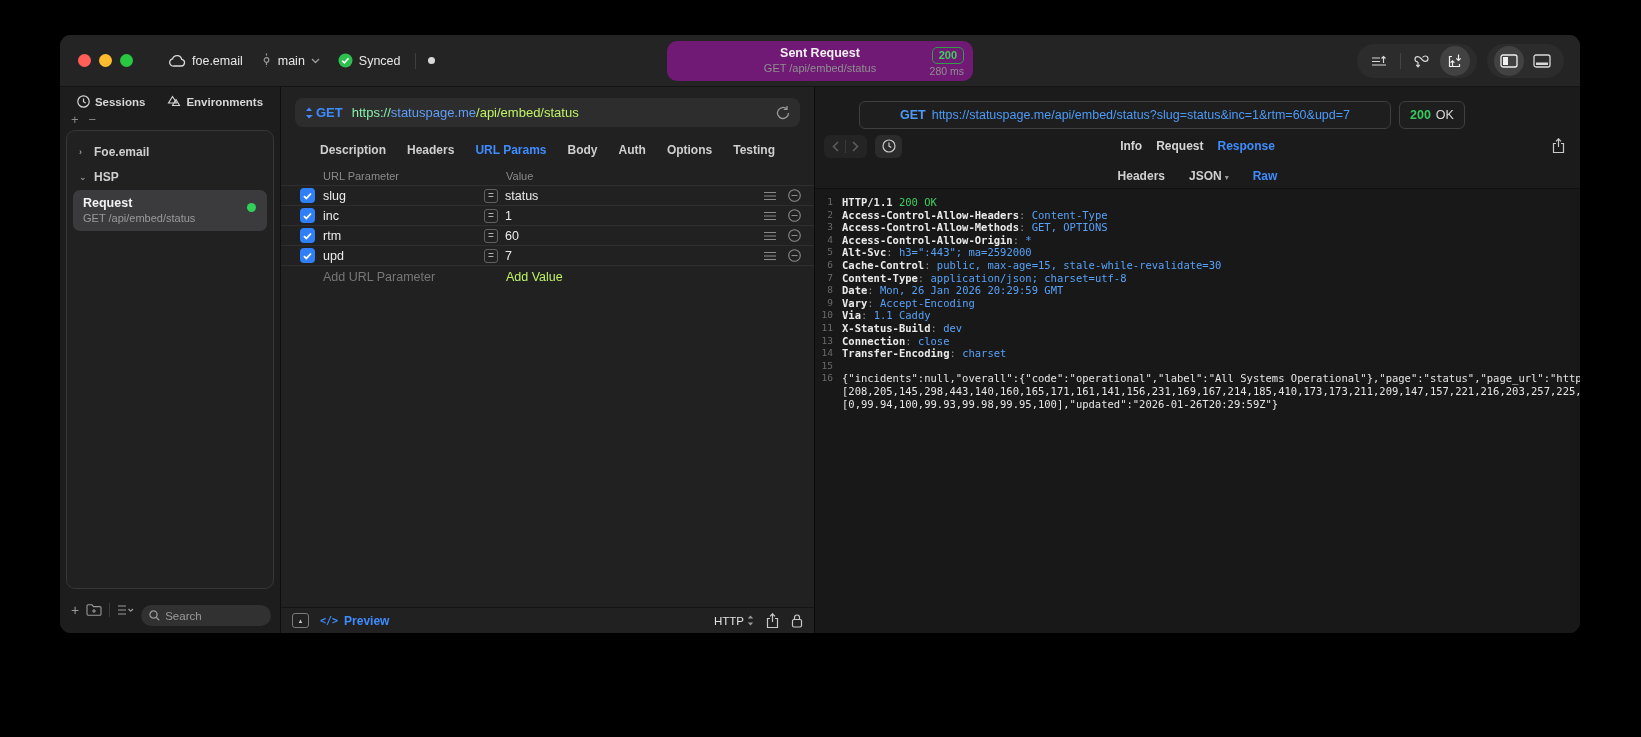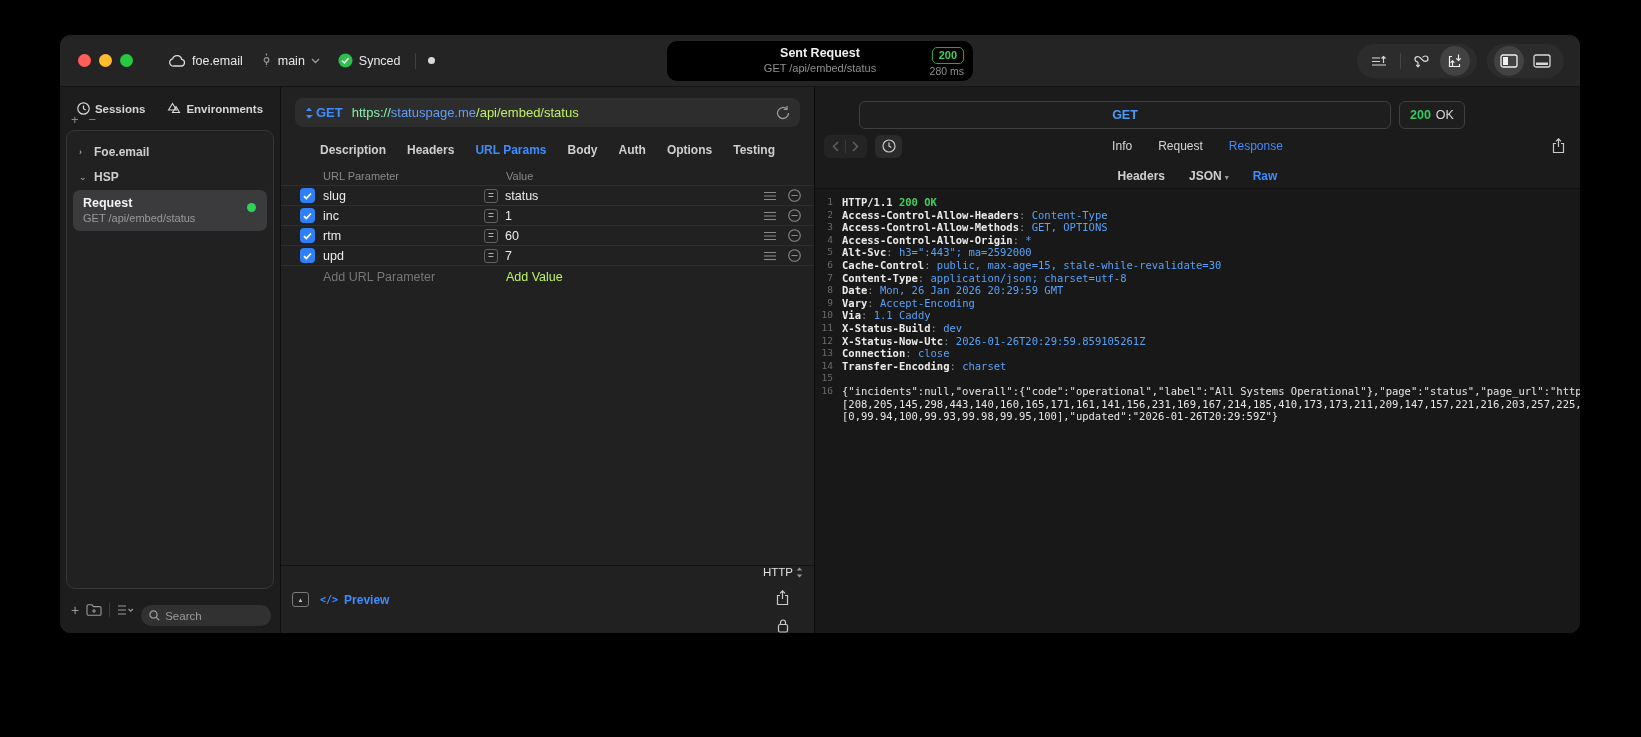--- a/index.html
+++ b/index.html
@@ -14,39 +14,39 @@
   .lights { display:flex; gap:8px; margin-left:18px; }
   .light { width:13px; height:13px; border-radius:50%; }
   .light.red { background:#ff5f57; } .light.yellow { background:#febc2e; } .light.green { background:#28c840; }
   .tb-group { display:flex; align-items:center; gap:6px; color:#e8e8e8; font-size:12.5px; }
   .ws { margin-left:36px; font-weight:500; }
   .branch { margin-left:18px; }
   .synced { margin-left:18px; }
   .tb-divider { width:1px; height:16px; background:#3f3f3f; margin:0 12px 0 14px; }
   .tb-dot { width:7px; height:7px; border-radius:50%; background:#d9d9d9; }
   .center-pill { position:absolute; left:50%; top:6px; transform:translateX(-50%); width:306px; height:40px;
-                 background:#000000; border-radius:10px; }
+                 background:#701a75; border-radius:10px; }
   .cp-title { position:absolute; left:0; right:0; top:5px; text-align:center; color:#f0f0f0; font-size:12.5px; font-weight:700; }
   .cp-sub { position:absolute; left:0; right:0; top:21px; text-align:center; color:#8f8f8f; font-size:11px; }
   .cp-status { position:absolute; right:9px; top:4px; text-align:right; }
   .cp-badge { display:inline-block; border:1px solid #2f9e44; color:#3ecf5e; font-size:11px; font-weight:600;
               border-radius:5px; padding:0 6px; line-height:15px; }
   .cp-ms { color:#8f8f8f; font-size:10.5px; margin-top:1px; }
   .tb-right { position:absolute; right:16px; top:9px; display:flex; gap:10px; }
   .btn-pill { display:flex; align-items:center; background:#2c2c2c; border-radius:17px; height:34px; padding:0 7px; gap:3px; }
   .icon-btn { width:30px; height:30px; border-radius:50%; display:flex; align-items:center; justify-content:center; color:#d8d8d8; }
   .icon-btn.hl { background:#424242; }
   .pill-div { width:1px; height:16px; background:#454545; margin:0 3px; }
 
   
   .main { flex:1; display:flex; min-height:0; }
 
   
   .sidebar { flex:0 0 221px; background:#1d1d1d; border-right:1px solid #0e0e0e; display:flex; flex-direction:column; }
-  .sb-tabs { flex:0 0 28px; display:flex; align-items:flex-end; justify-content:center; gap:22px; padding-top:8px; }
+  .sb-tabs { flex:0 0 28px; display:flex; align-items:flex-start; justify-content:center; gap:22px; padding-top:8px; }
   .sb-tab { display:flex; align-items:center; gap:5px; color:#d6d6d6; font-size:11.5px; font-weight:600; }
   .sb-plusminus { flex:0 0 13px; display:flex; gap:10px; padding-left:11px; color:#8a8a8a; font-size:13px; line-height:10px; }
   .sb-panel { flex:1; margin:2px 6px 4px 6px; border:1px solid #373737; border-radius:9px; background:#212121; padding:8px 4px; overflow:hidden; }
   .tree-row { height:25px; display:flex; align-items:center; gap:7px; padding:0 8px; color:#cfcfcf; font-size:12px; font-weight:600; }
   .chev { color:#9a9a9a; font-size:9px; width:8px; display:inline-block; }
   .req-item { margin:1px 2px; background:#3b3b3d; border-radius:7px; padding:6px 10px 7px; position:relative; }
   .req-item .t { color:#f2f2f2; font-size:12.5px; font-weight:700; }
   .req-item .s { color:#9a9a9a; font-size:11px; margin-top:2px; }
   .green-dot { position:absolute; right:11px; top:13px; width:9px; height:9px; border-radius:50%; background:#30d158; }
   .sb-footer { flex:0 0 30px; display:flex; align-items:center; gap:7px; padding:0 9px 7px 11px; color:#9a9a9a; }
@@ -74,54 +74,54 @@
             display:flex; align-items:center; justify-content:center; line-height:1; }
   .checkbox { width:15px; height:15px; border-radius:4px; background:#2f7ff7; display:flex; align-items:center; justify-content:center; color:#fff; }
   .row-ic { color:#8a8a8a; display:flex; justify-content:center; }
   .addrow { border-bottom:none; color:#777; height:22px; }
   .addrow .av { padding-left:22px; color:#bef264; }
   .req-footer { margin-top:auto; flex:0 0 26px; border-top:1px solid #141414; display:flex; align-items:center; padding:0 11px; gap:11px; }
   .panelup { width:17px; height:15px; border:1px solid #7a7a7a; border-radius:3px; color:#c9c9c9; font-size:6px;
              display:flex; align-items:center; justify-content:center; }
   .preview { display:flex; align-items:center; gap:6px; color:#3f8cff; font-size:12px; font-weight:600; }
   .code-glyph { font-family:"DejaVu Sans Mono",monospace; font-size:10px; font-weight:bold; }
-  .rf-right { margin-left:auto; display:flex; align-items:center; gap:12px; color:#c9c9c9;flex-direction:column; }
+  .rf-right { margin-left:auto; display:flex; align-items:center; gap:12px; color:#c9c9c9; }
   .http-sel { display:flex; align-items:center; gap:3px; color:#e0e0e0; font-size:11.5px; }
 
   
   .resp-panel { flex:1; background:#1b1b1b; display:flex; flex-direction:column; min-width:0; }
   .resp-top { flex:0 0 42px; display:flex; align-items:flex-start; gap:8px; padding:14px 0 0 44px; }
   .resp-url { width:532px; height:28px; border:1px solid #3f3f3f; border-radius:6px; background:#1e1e1e;
               display:flex; align-items:center; justify-content:center; gap:6px; font-size:12.5px; color:#4d9bf8; white-space:nowrap; overflow:hidden; }
   .resp-url .m { font-weight:700; }
   .resp-status { height:28px; border:1px solid #3f3f3f; border-radius:6px; background:#1e1e1e; padding:0 10px;
                  display:flex; align-items:center; gap:5px; font-size:12.5px; }
   .resp-status .code { color:#38c95c; font-weight:700; }
   .resp-status .ok { color:#d8d8d8; }
   .resp-nav { flex:0 0 34px; display:flex; align-items:center; padding:0 15px 0 9px; position:relative; }
   .hist-pill { display:flex; align-items:center; background:#242424; border-radius:6px; height:23px; padding:0 2px; color:#5c5c5c; }
   .hist-pill .hb { width:19px; display:flex; align-items:center; justify-content:center; }
   .hist-div { width:1px; height:13px; background:#3a3a3a; }
   .clock-btn { width:27px; height:23px; background:#2b2b2b; border-radius:6px; margin-left:8px;
                display:flex; align-items:center; justify-content:center; color:#c9c9c9; }
-  .resp-tabs { position:absolute; left:50%; transform:translateX(-50%); display:flex; gap:26px; font-size:12px; color:#d6d6d6; font-weight:400; }
+  .resp-tabs { position:absolute; left:50%; transform:translateX(-50%); display:flex; gap:14px; font-size:12px; color:#d6d6d6; font-weight:700; }
   .resp-tabs .tab.active, .resp-subtabs .tab.active { color:#3f8cff; }
   .share-right { margin-left:auto; color:#c9c9c9; display:flex; }
   .resp-subtabs { flex:0 0 26px; display:flex; align-items:center; justify-content:center; gap:24px;
                   font-size:12px; color:#d0d0d0; font-weight:600; border-bottom:1px solid #101010; }
   .subchev { color:#9a9a9a; font-size:8px; margin-left:3px; }
   .code-area { flex:1; background:#181818; padding:7px 0 0 0; font-family:"DejaVu Sans Mono",monospace;
                font-size:10.5px; line-height:12.6px; overflow:hidden; }
   .code-line { display:flex; }
   .ln { flex:0 0 27px; text-align:right; color:#6b6b6b; padding-right:9px; font-size:9.5px; }
   .content { flex:1; color:#e6e6e6; white-space:pre-wrap; overflow-wrap:break-word; min-height:12.6px; padding-right:58px; }
   .c-name { color:#eaeaea; font-weight:bold; }
   .c-sep { color:#8a8a8a; }
   .c-value.s-blue { color:#57a1f8; }
-  .c-value.s-green { color:#3ecf5e; font-weight:bold; }
+  .c-value.s-green { color:#3ecf5e; font-weight:normal; }
   .c-value.s-plain { color:#e6e6e6; }
   svg { display:block; }
 </style>
 </head>
 <body>
 
 <div class="canvas">
   <div class="window">
 
     <div class="titlebar">
@@ -462,20 +462,21 @@
                 </svg>
             </span>
           </div>
         </div>
       </section>
 
       <section class="resp-panel">
         <div class="resp-top">
           <div class="resp-url">
             <span class="m">GET</span>
+            <span>https://statuspage.me/api/embed/status?slug=status&amp;inc=1&amp;rtm=60&amp;upd=7</span>
           </div>
           <div class="resp-status">
             <span class="code">200</span>
             <span class="ok">OK</span>
           </div>
         </div>
         <div class="resp-nav">
           <div class="hist-pill">
             <span class="hb">
               <svg width="7" height="11" viewBox="0 0 7 11" fill="none" stroke="#5c5c5c" stroke-width="1.6">
@@ -551,24 +552,20 @@
   </div>
             <div class="code-line">
     <span class="ln">10</span>
     <span class="content"><span class="c-name">Via</span><span class="c-sep">: </span><span class="c-value s-blue">1.1 Caddy</span></span>
   </div>
             <div class="code-line">
     <span class="ln">11</span>
     <span class="content"><span class="c-name">X-Status-Build</span><span class="c-sep">: </span><span class="c-value s-blue">dev</span></span>
   </div>
             <div class="code-line">
-    <span class="ln">12</span>
-    <span class="content"><span class="c-name">X-Status-Now-Utc</span><span class="c-sep">: </span><span class="c-value s-blue">2026-01-26T20:29:59.859105261Z</span></span>
-  </div>
-            <div class="code-line">
     <span class="ln">13</span>
     <span class="content"><span class="c-name">Connection</span><span class="c-sep">: </span><span class="c-value s-blue">close</span></span>
   </div>
             <div class="code-line">
     <span class="ln">14</span>
     <span class="content"><span class="c-name">Transfer-Encoding</span><span class="c-sep">: </span><span class="c-value s-blue">charset</span></span>
   </div>
             <div class="code-line">
     <span class="ln">15</span>
     <span class="content"><span class="c-name"></span><span class="c-sep"></span><span class="c-value s-plain"></span></span>

